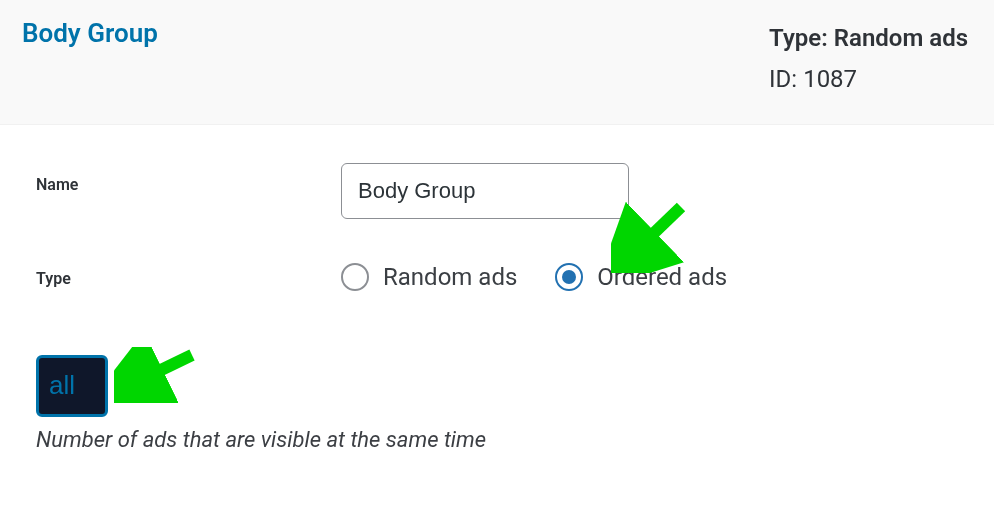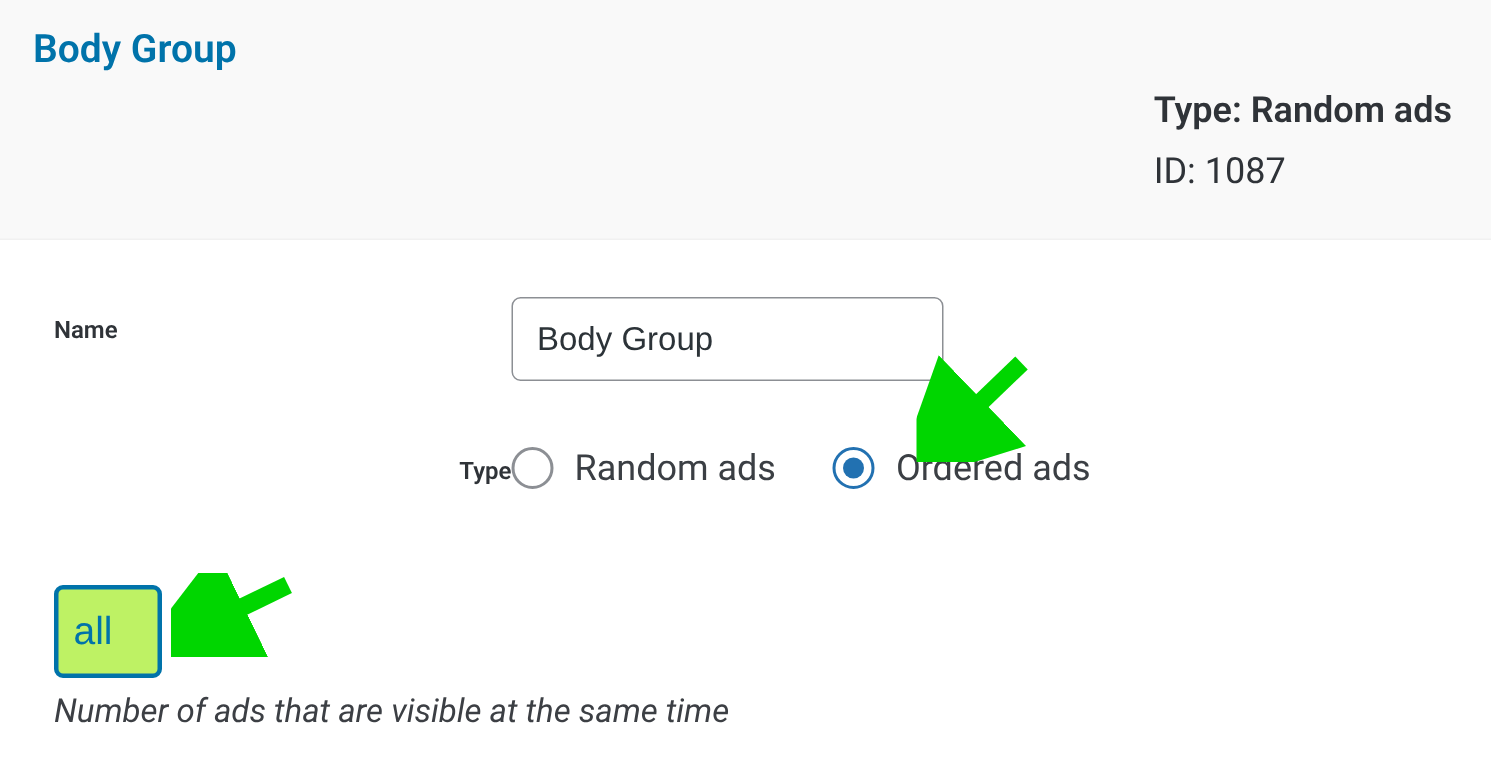--- a/index.html
+++ b/index.html
@@ -22,32 +22,32 @@
     color: #0073aa;
     font-size: 26px;
     font-weight: 600;
   }
   .header-meta {
     text-align: left;
     font-size: 24px;
     color: #2f3338;
     line-height: 1.7;
   }
-  .header-meta .type-line { font-weight: 600; margin-top: 35px; }
+  .header-meta .type-line { font-weight: 600; }
   .header-meta .id-line { font-weight: 400; }
   .form {
     padding: 38px 22px 0 36px;
   }
   .row {
     display: flex;
     align-items: flex-start;
     margin-bottom: 38px;
     position: relative;
   }
-  .row.type-row { margin-bottom: 64px; text-align: right; }
+  .row.type-row { margin-bottom: 64px; }
   .row.visible-row { margin-bottom: 0; }
   .label {
     width: 305px;
     font-size: 16px;
     font-weight: 600;
     color: #2f3338;
     padding-top: 12px;
   }
   .controls {
     flex: 1;
@@ -100,21 +100,21 @@
     color: #3b3f44;
   }
   .visible-input {
     width: 72px;
     height: 62px;
     border: 3px solid #0073aa;
     border-radius: 6px;
     font-size: 26px;
     color: #0073aa;
     padding: 0 10px;
-    background: #bef264;
+    background: #0f172a;
   }
   .hint {
     font-style: italic;
     font-size: 22px;
     color: #3c3f44;
     margin-top: 10px;
   }
   
   .arrow {
     position: absolute;

